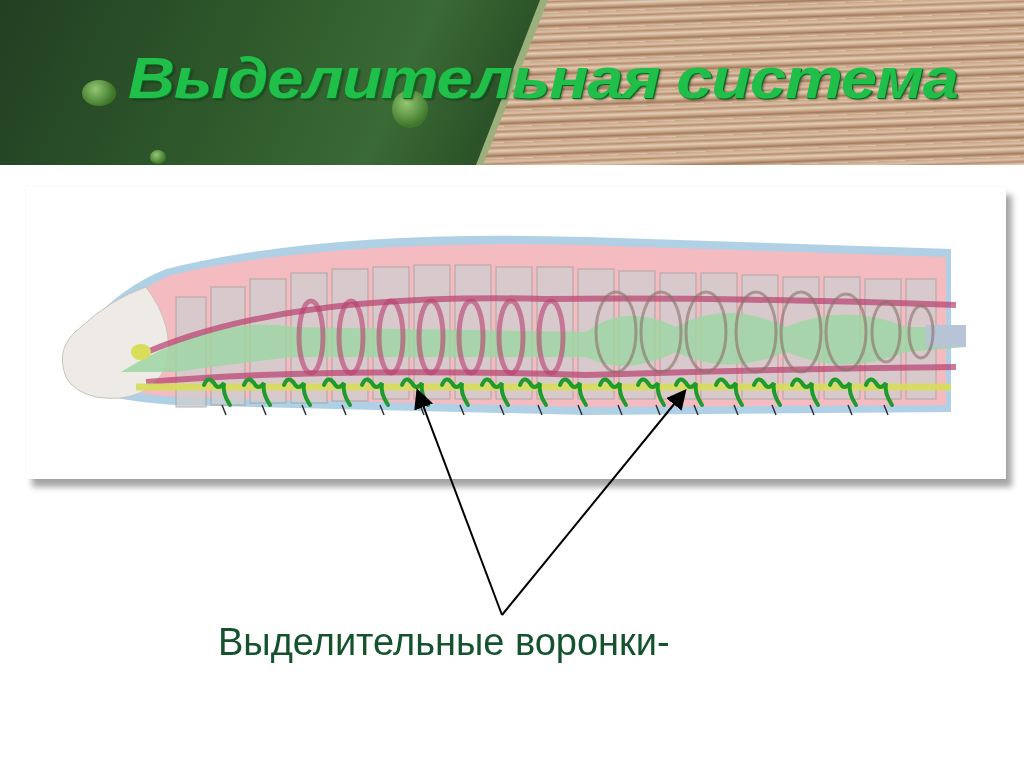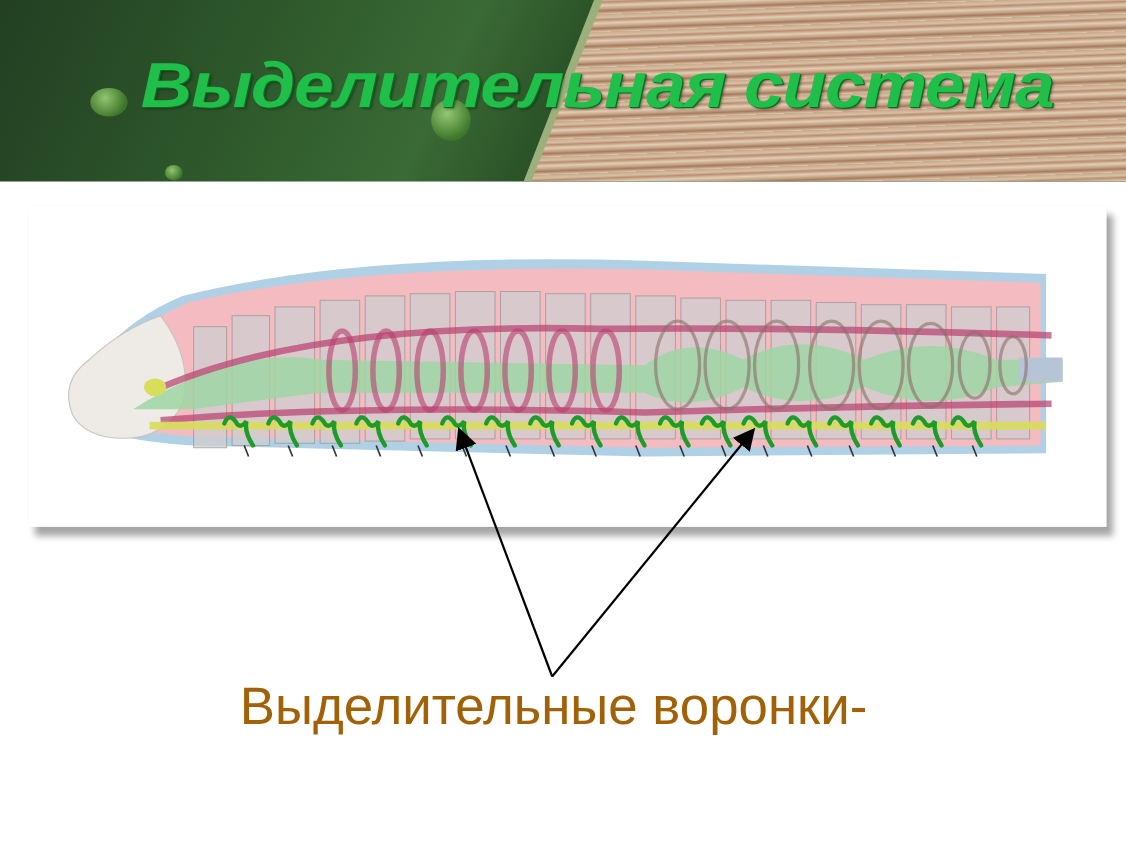--- a/index.html
+++ b/index.html
@@ -13,21 +13,21 @@
   .leaf-edge{position:absolute;left:0;top:0;width:1024px;height:165px;
     clip-path:polygon(540px 0,548px 0,483px 165px,476px 165px);background:#9bb07a;}
   .drop{position:absolute;border-radius:50%;background:radial-gradient(circle at 40% 35%,#9fd27a,#3f7a2a 70%);opacity:.9;}
   .title{position:absolute;left:128px;top:44px;font-size:58px;font-weight:bold;font-style:italic;color:#1fbf4a;
     letter-spacing:-1px;transform:scaleX(1.12);transform-origin:left center;
     text-shadow:1px 1px 0 #0a6b22,2px 2px 2px rgba(0,0,0,.35);white-space:nowrap;}
   .diagram-frame{position:absolute;left:26px;top:187px;width:980px;height:292px;background:#fff;
     box-shadow:0 0 2px rgba(0,0,0,.08),6px 8px 6px rgba(0,0,0,.35);}
   .diagram-frame svg{position:absolute;left:0;top:0;}
   .arrows{position:absolute;left:0;top:0;}
-  .caption{position:absolute;left:218px;top:617px;font-size:48px;line-height:51px;color:#a16207;}
+  .caption{position:absolute;left:218px;top:617px;font-size:38px;line-height:51px;color:#14532d;}
 </style>
 </head>
 <body>
 
 <div class="banner">
   <div class="leaf"></div>
   <div class="wood"></div>
   <div class="leaf-edge"></div>
   <div class="drop" style="left:82px;top:80px;width:34px;height:26px;"></div>
   <div class="drop" style="left:392px;top:90px;width:36px;height:38px;"></div>

